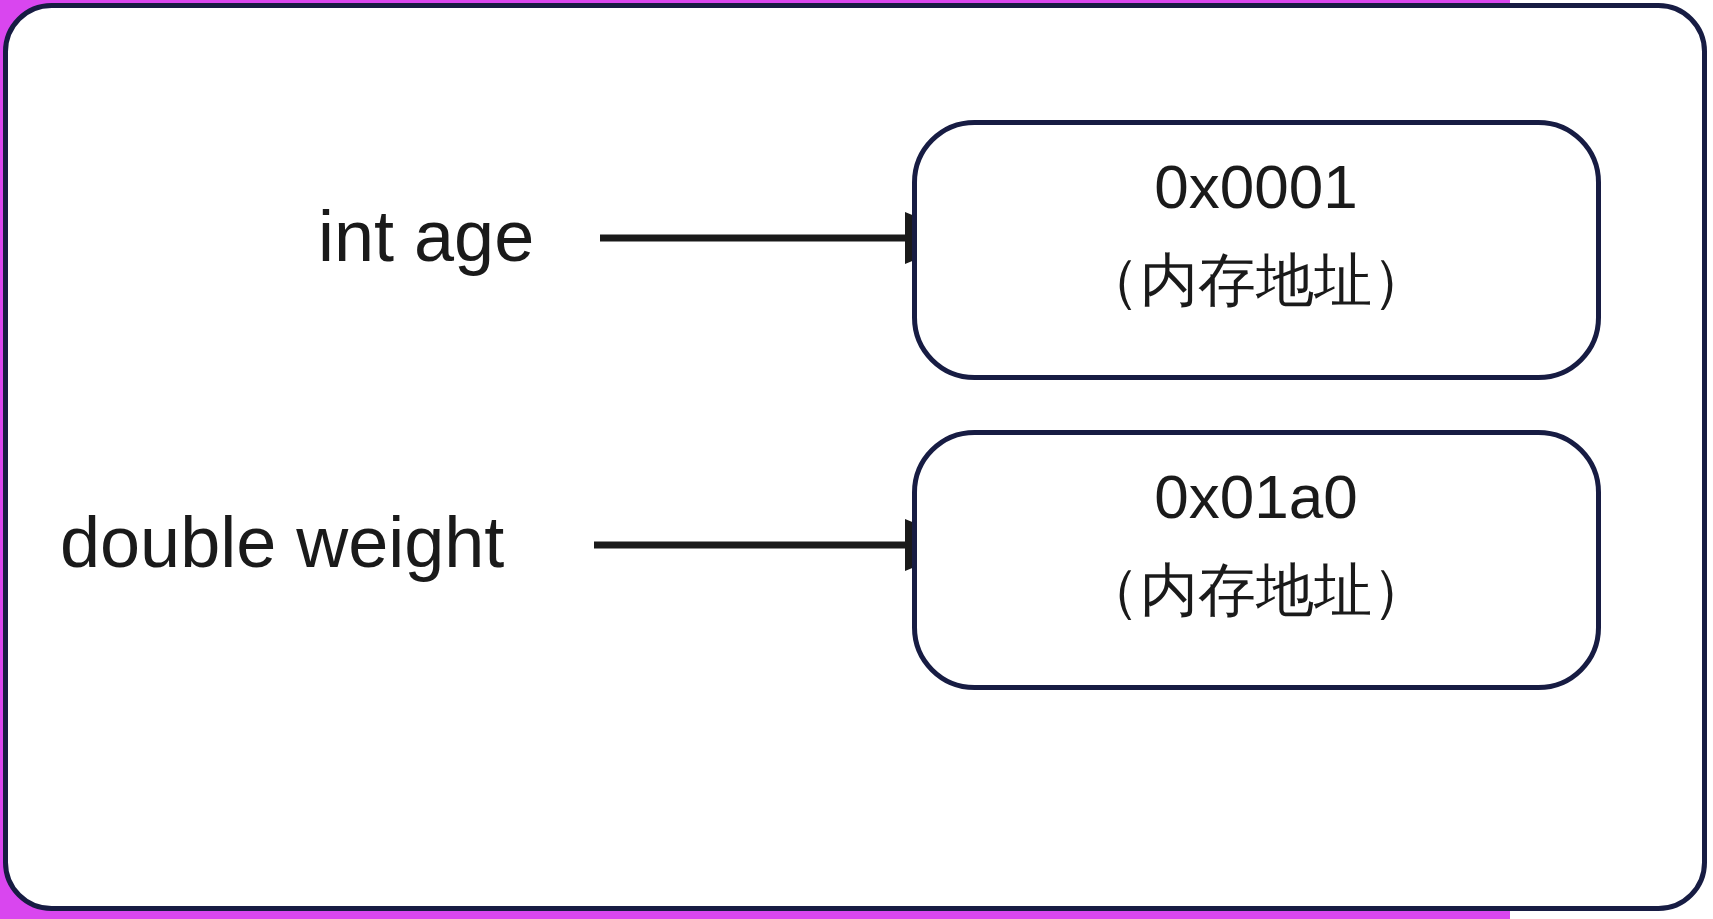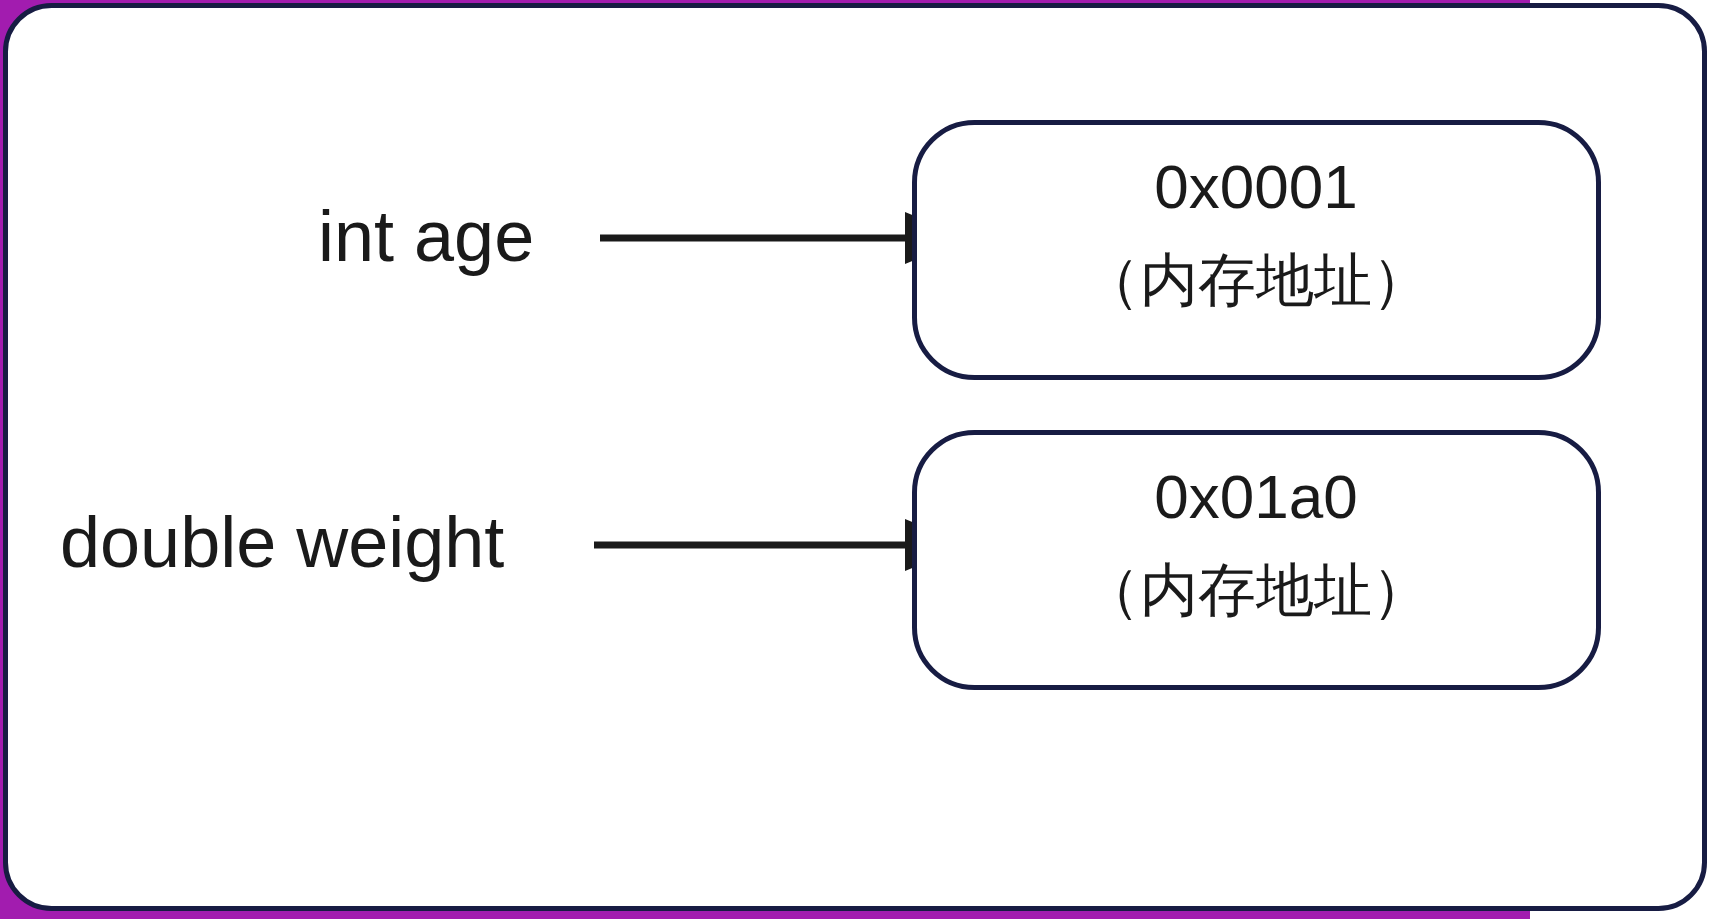--- a/index.html
+++ b/index.html
@@ -10,22 +10,21 @@
   body {
     width: 1713px;
     height: 919px;
     overflow: hidden;
     font-family: "Liberation Sans", "DejaVu Sans", sans-serif;
   }
   #diagram-root {
     position: relative;
     width: 1510px;
     height: 919px;
-    background: #a21caf;
-    padding-left: 20px;
+    background: #d946ef;
   }
   #diagram-svg {
     position: absolute;
     left: 0;
     top: 0;
     width: 1713px;
     height: 919px;
     display: block;
   }
   .var-label {

